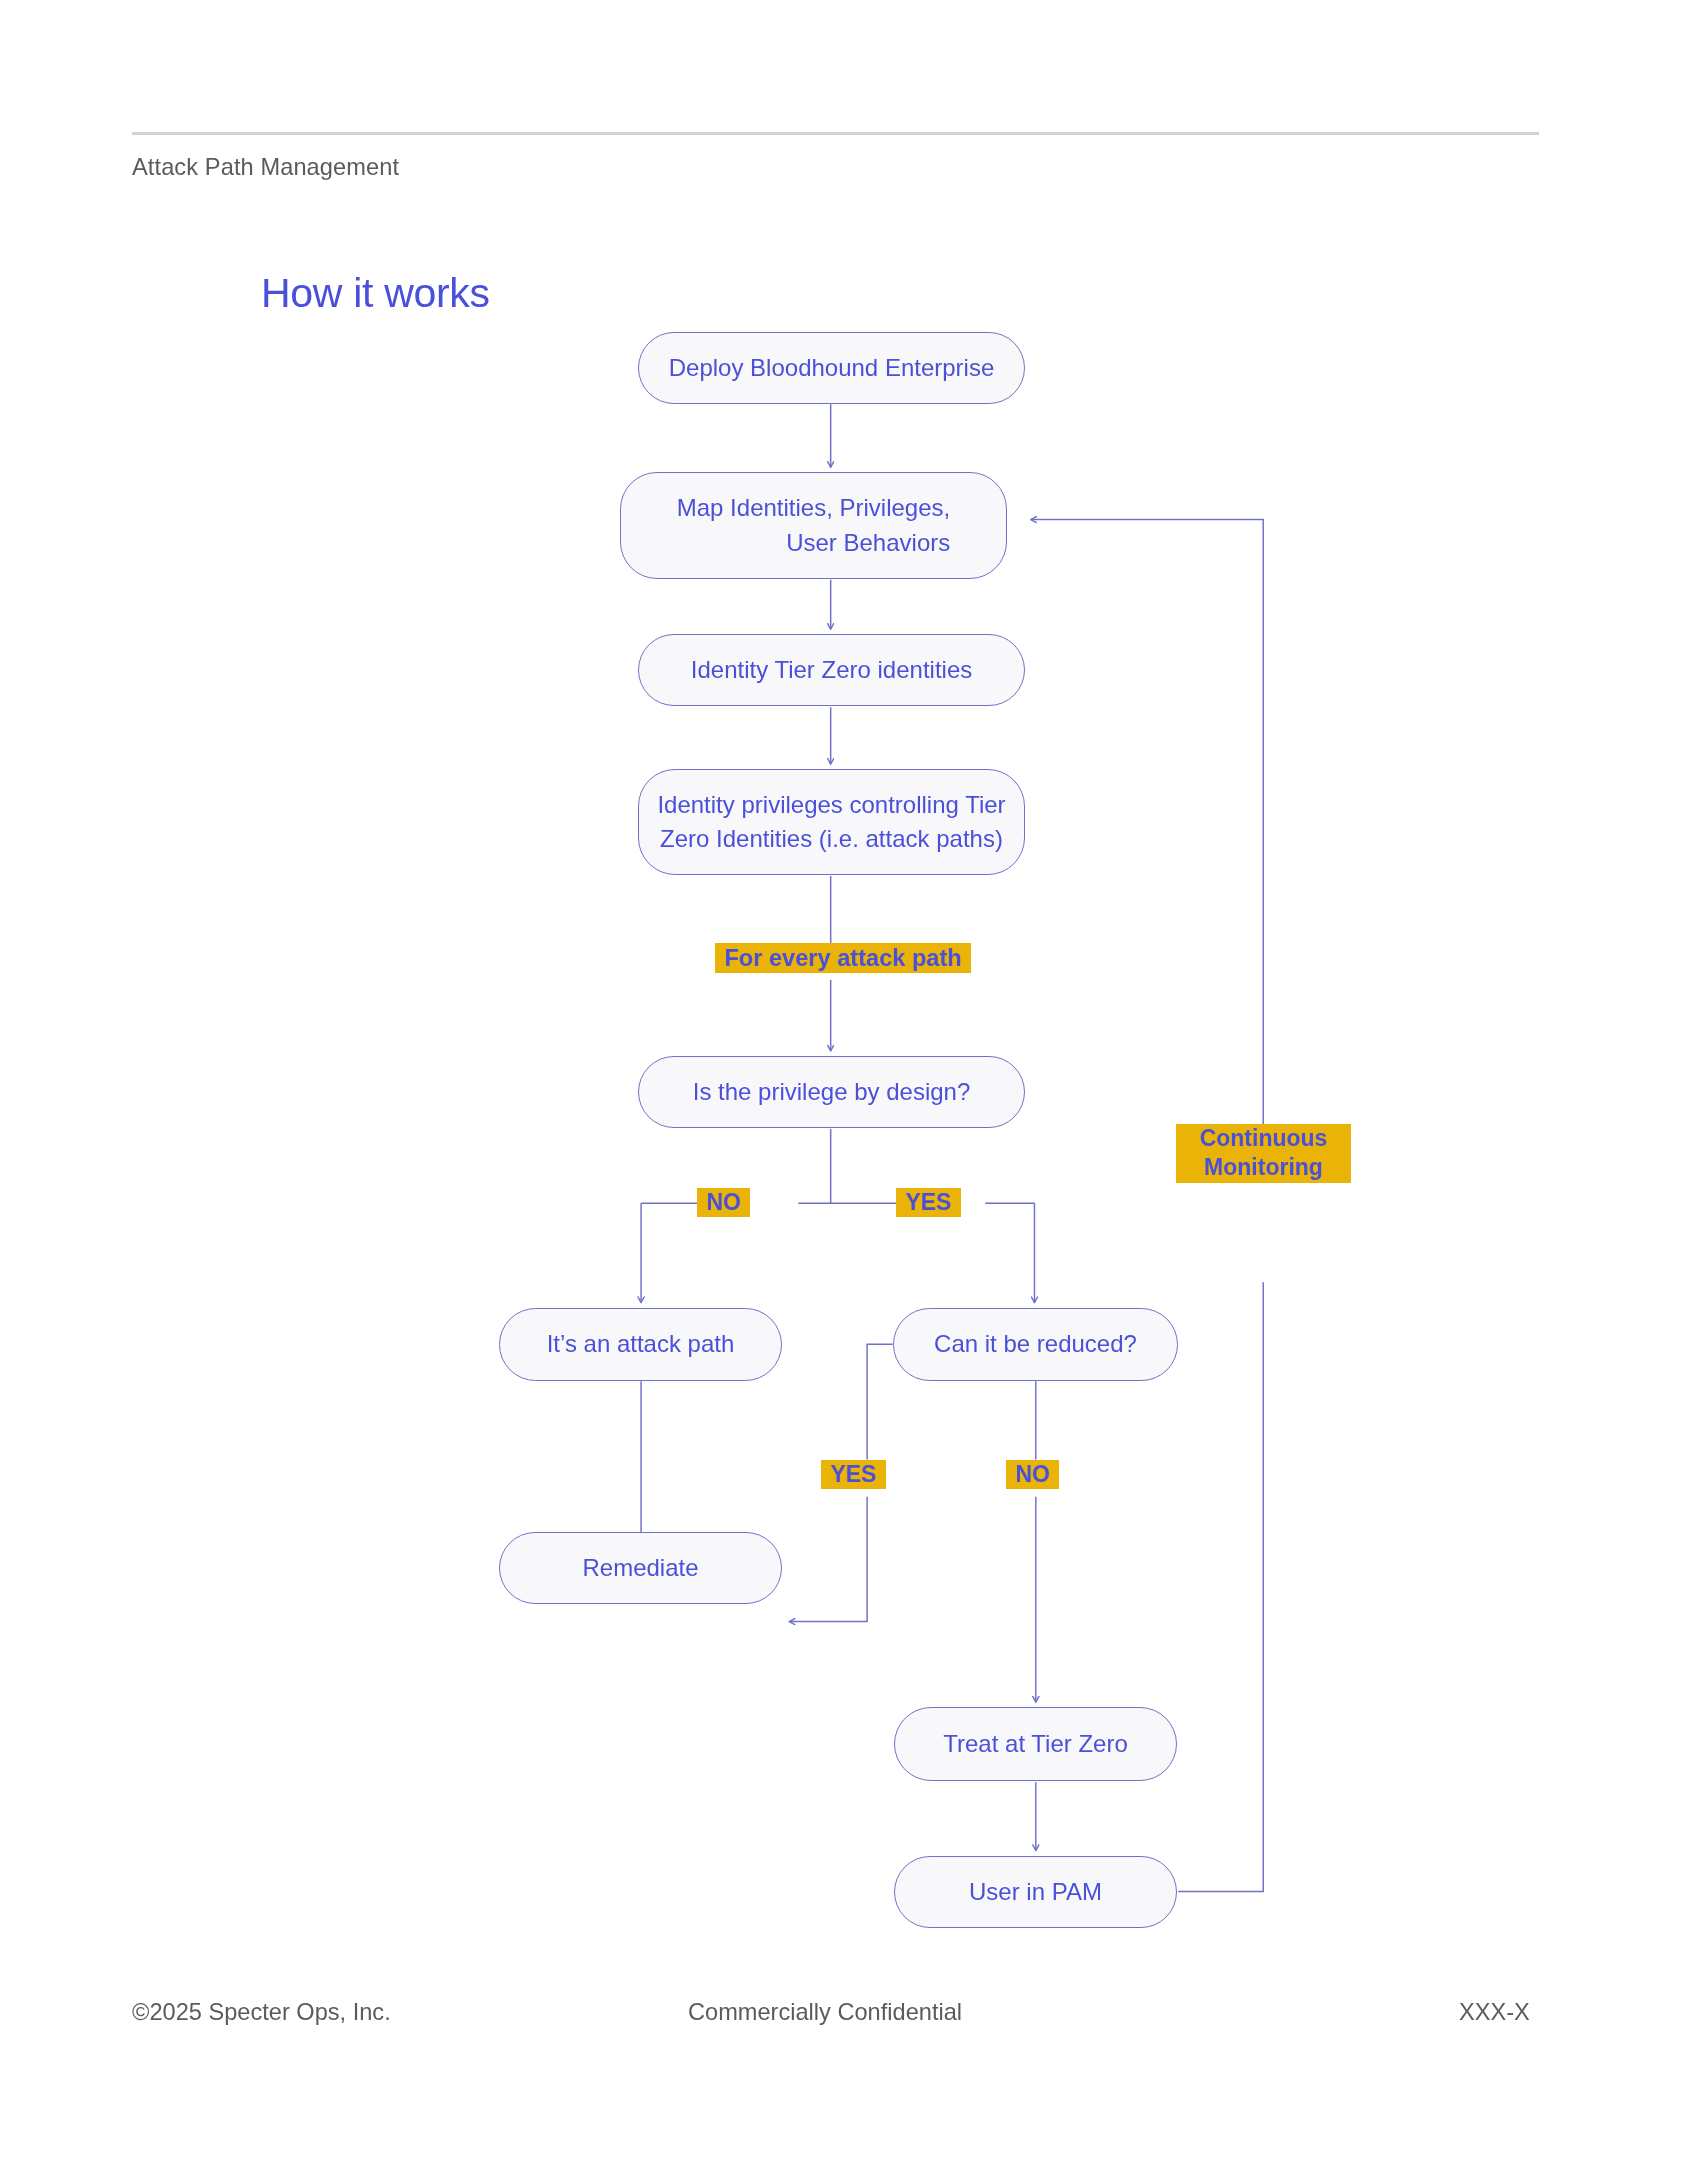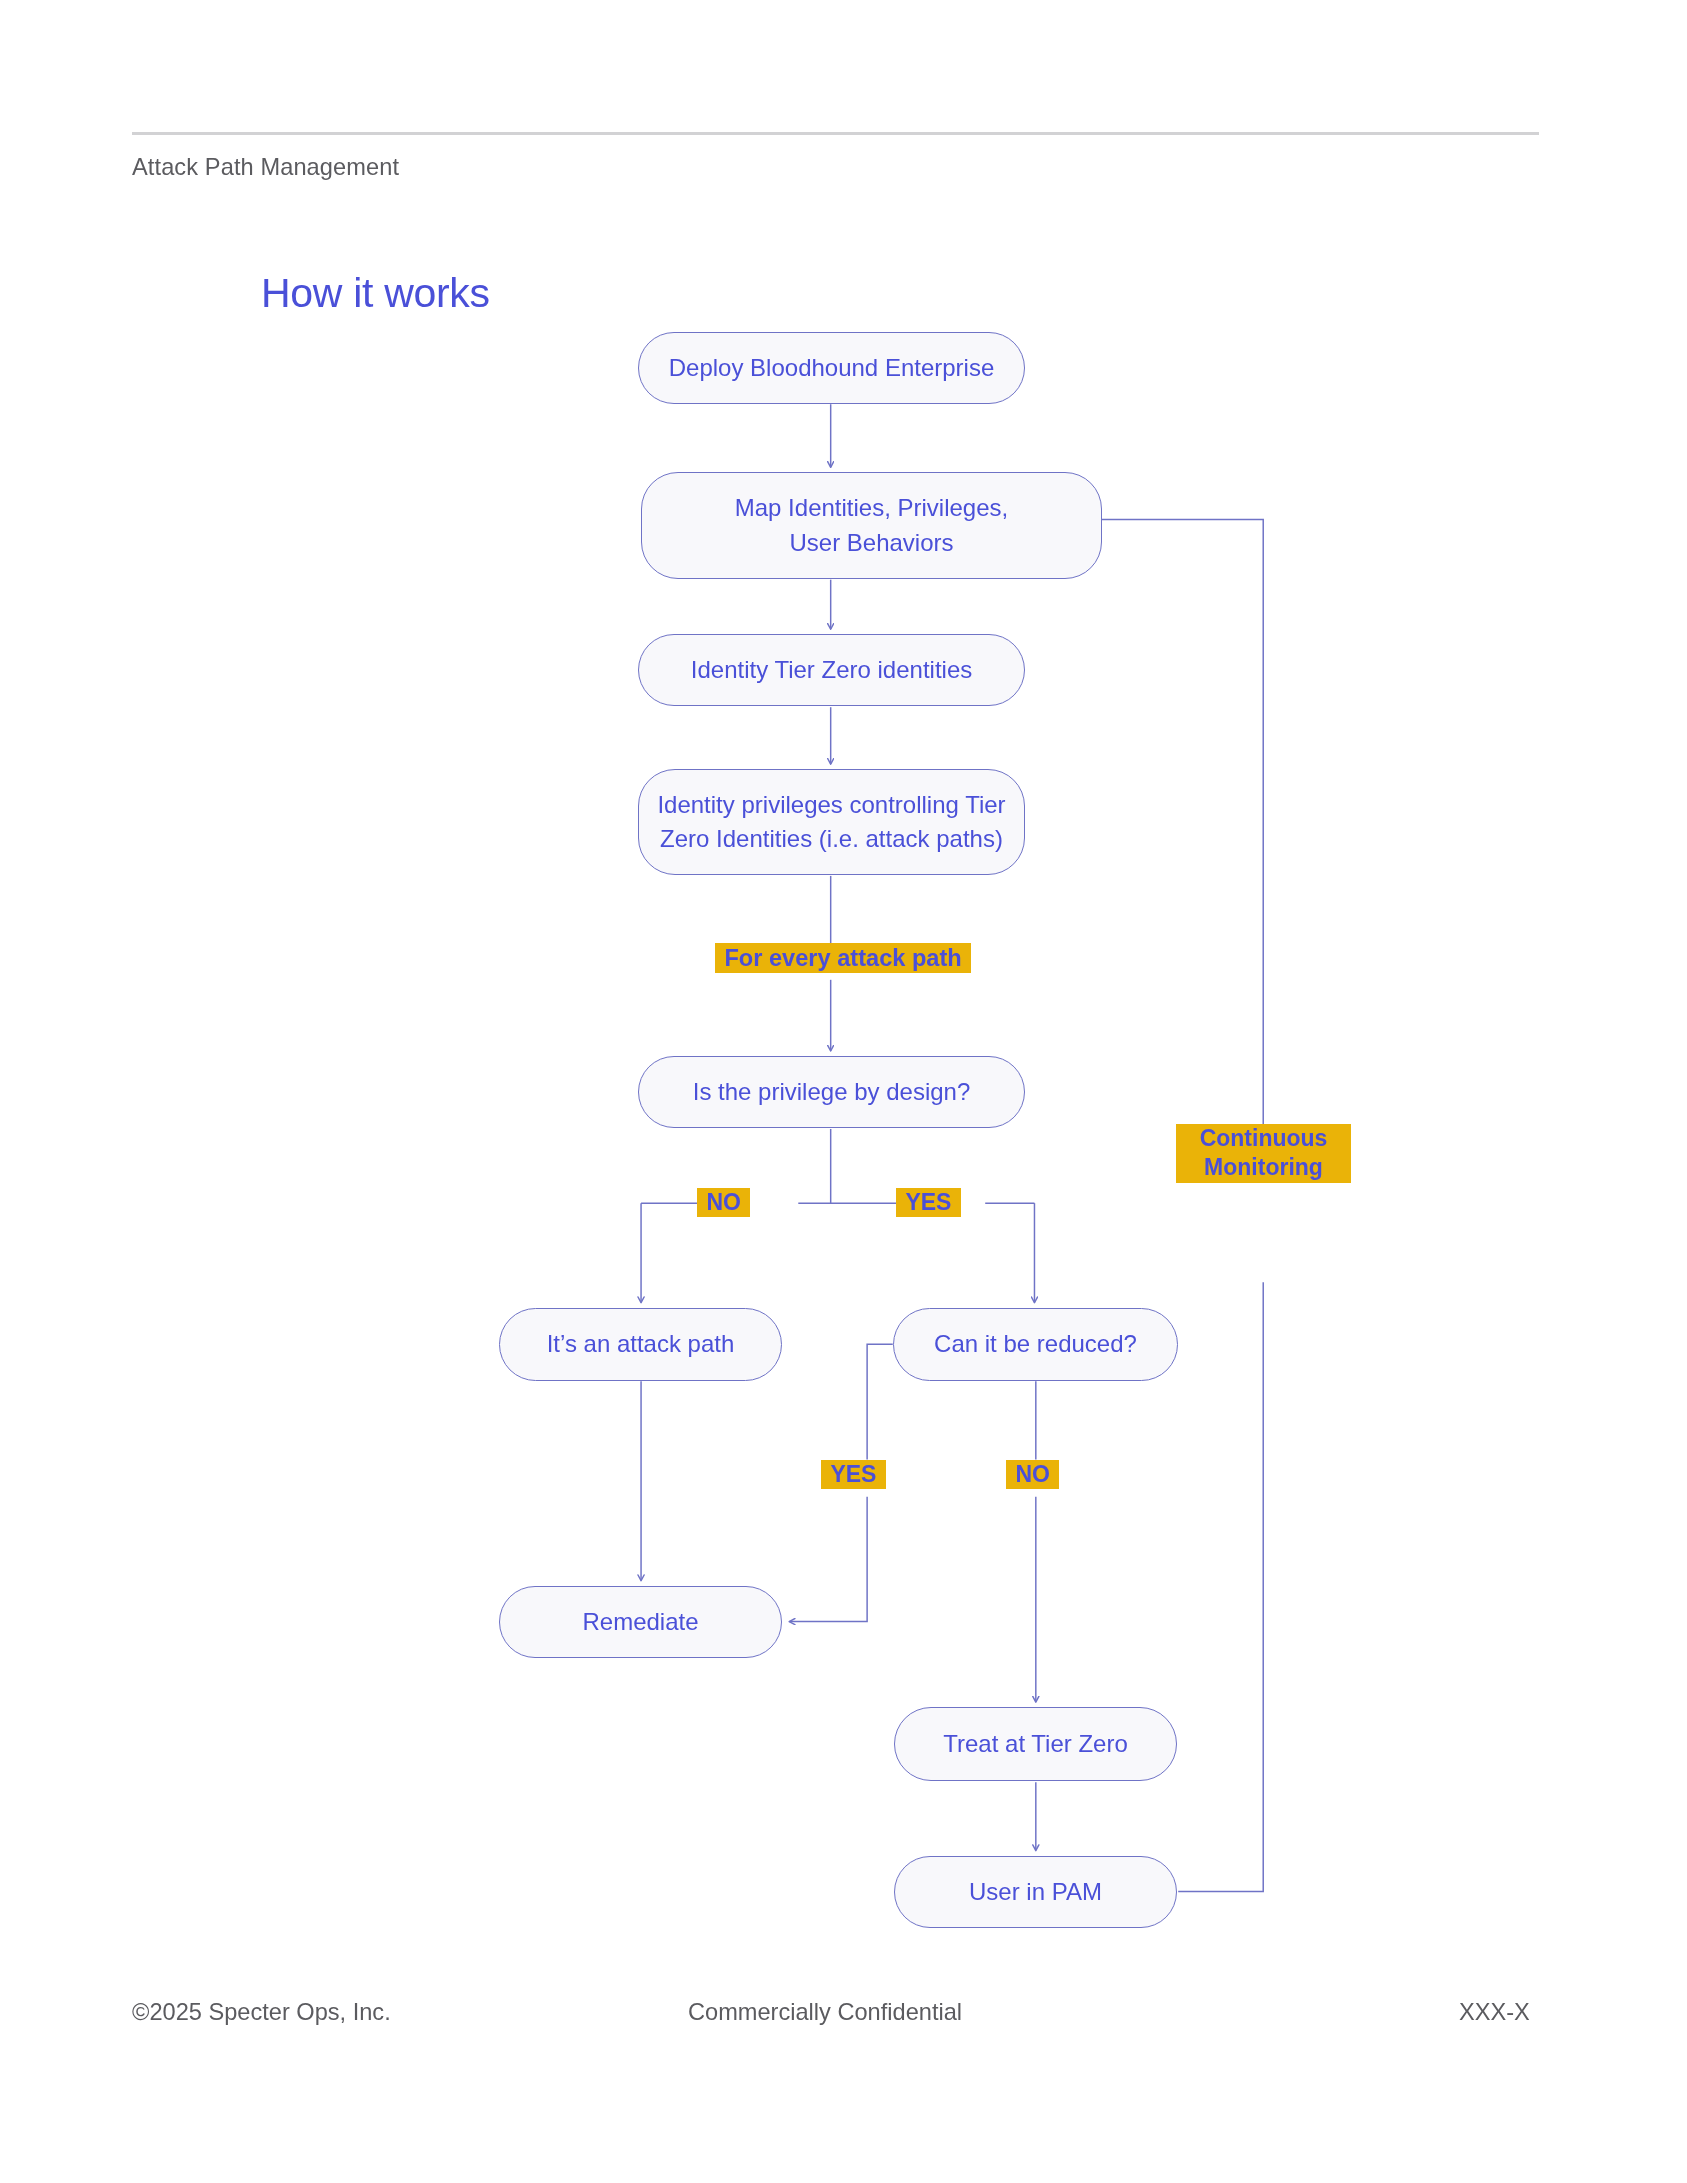--- a/index.html
+++ b/index.html
@@ -41,27 +41,27 @@
     display:flex;align-items:center;justify-content:center;
     text-align:center;
     color:#4a50d8;
     font-size:24px;
     line-height:1.42;
     padding:0 17.5px;
   }
   .node span{display:block;}
 
   #node-deploy        {left:638px;  top:332px;  width:387px; height:72px;}
-  #node-map           {left:641px;  top:472px;  width:461px; height:107px;}
+  #node-map           {left:620px;  top:472px;  width:387px; height:107px;text-align:right;}
   #node-tierzero      {left:638px;  top:634px;  width:387px; height:72px;}
   #node-privileges    {left:638px;  top:769px; width:387px; height:106px;}
   #node-bydesign      {left:638px;  top:1056px; width:387px; height:72px;}
   #node-attackpath    {left:499px;  top:1308px; width:283px; height:73px;}
   #node-reduced       {left:893px; top:1308px; width:285px; height:73px;}
-  #node-remediate     {left:499px;  top:1586px; width:283px; height:72px;}
+  #node-remediate     {left:499px;  top:1532px; width:283px; height:72px;}
   #node-treat         {left:894px; top:1707px; width:283px; height:74px;}
   #node-vault         {left:894px; top:1856px; width:283px; height:72px;}
 
   
   .edge-label{
     position:absolute;
     color:#4a50d8;
     font-weight:bold;
     font-size:23px;
     text-align:center;

